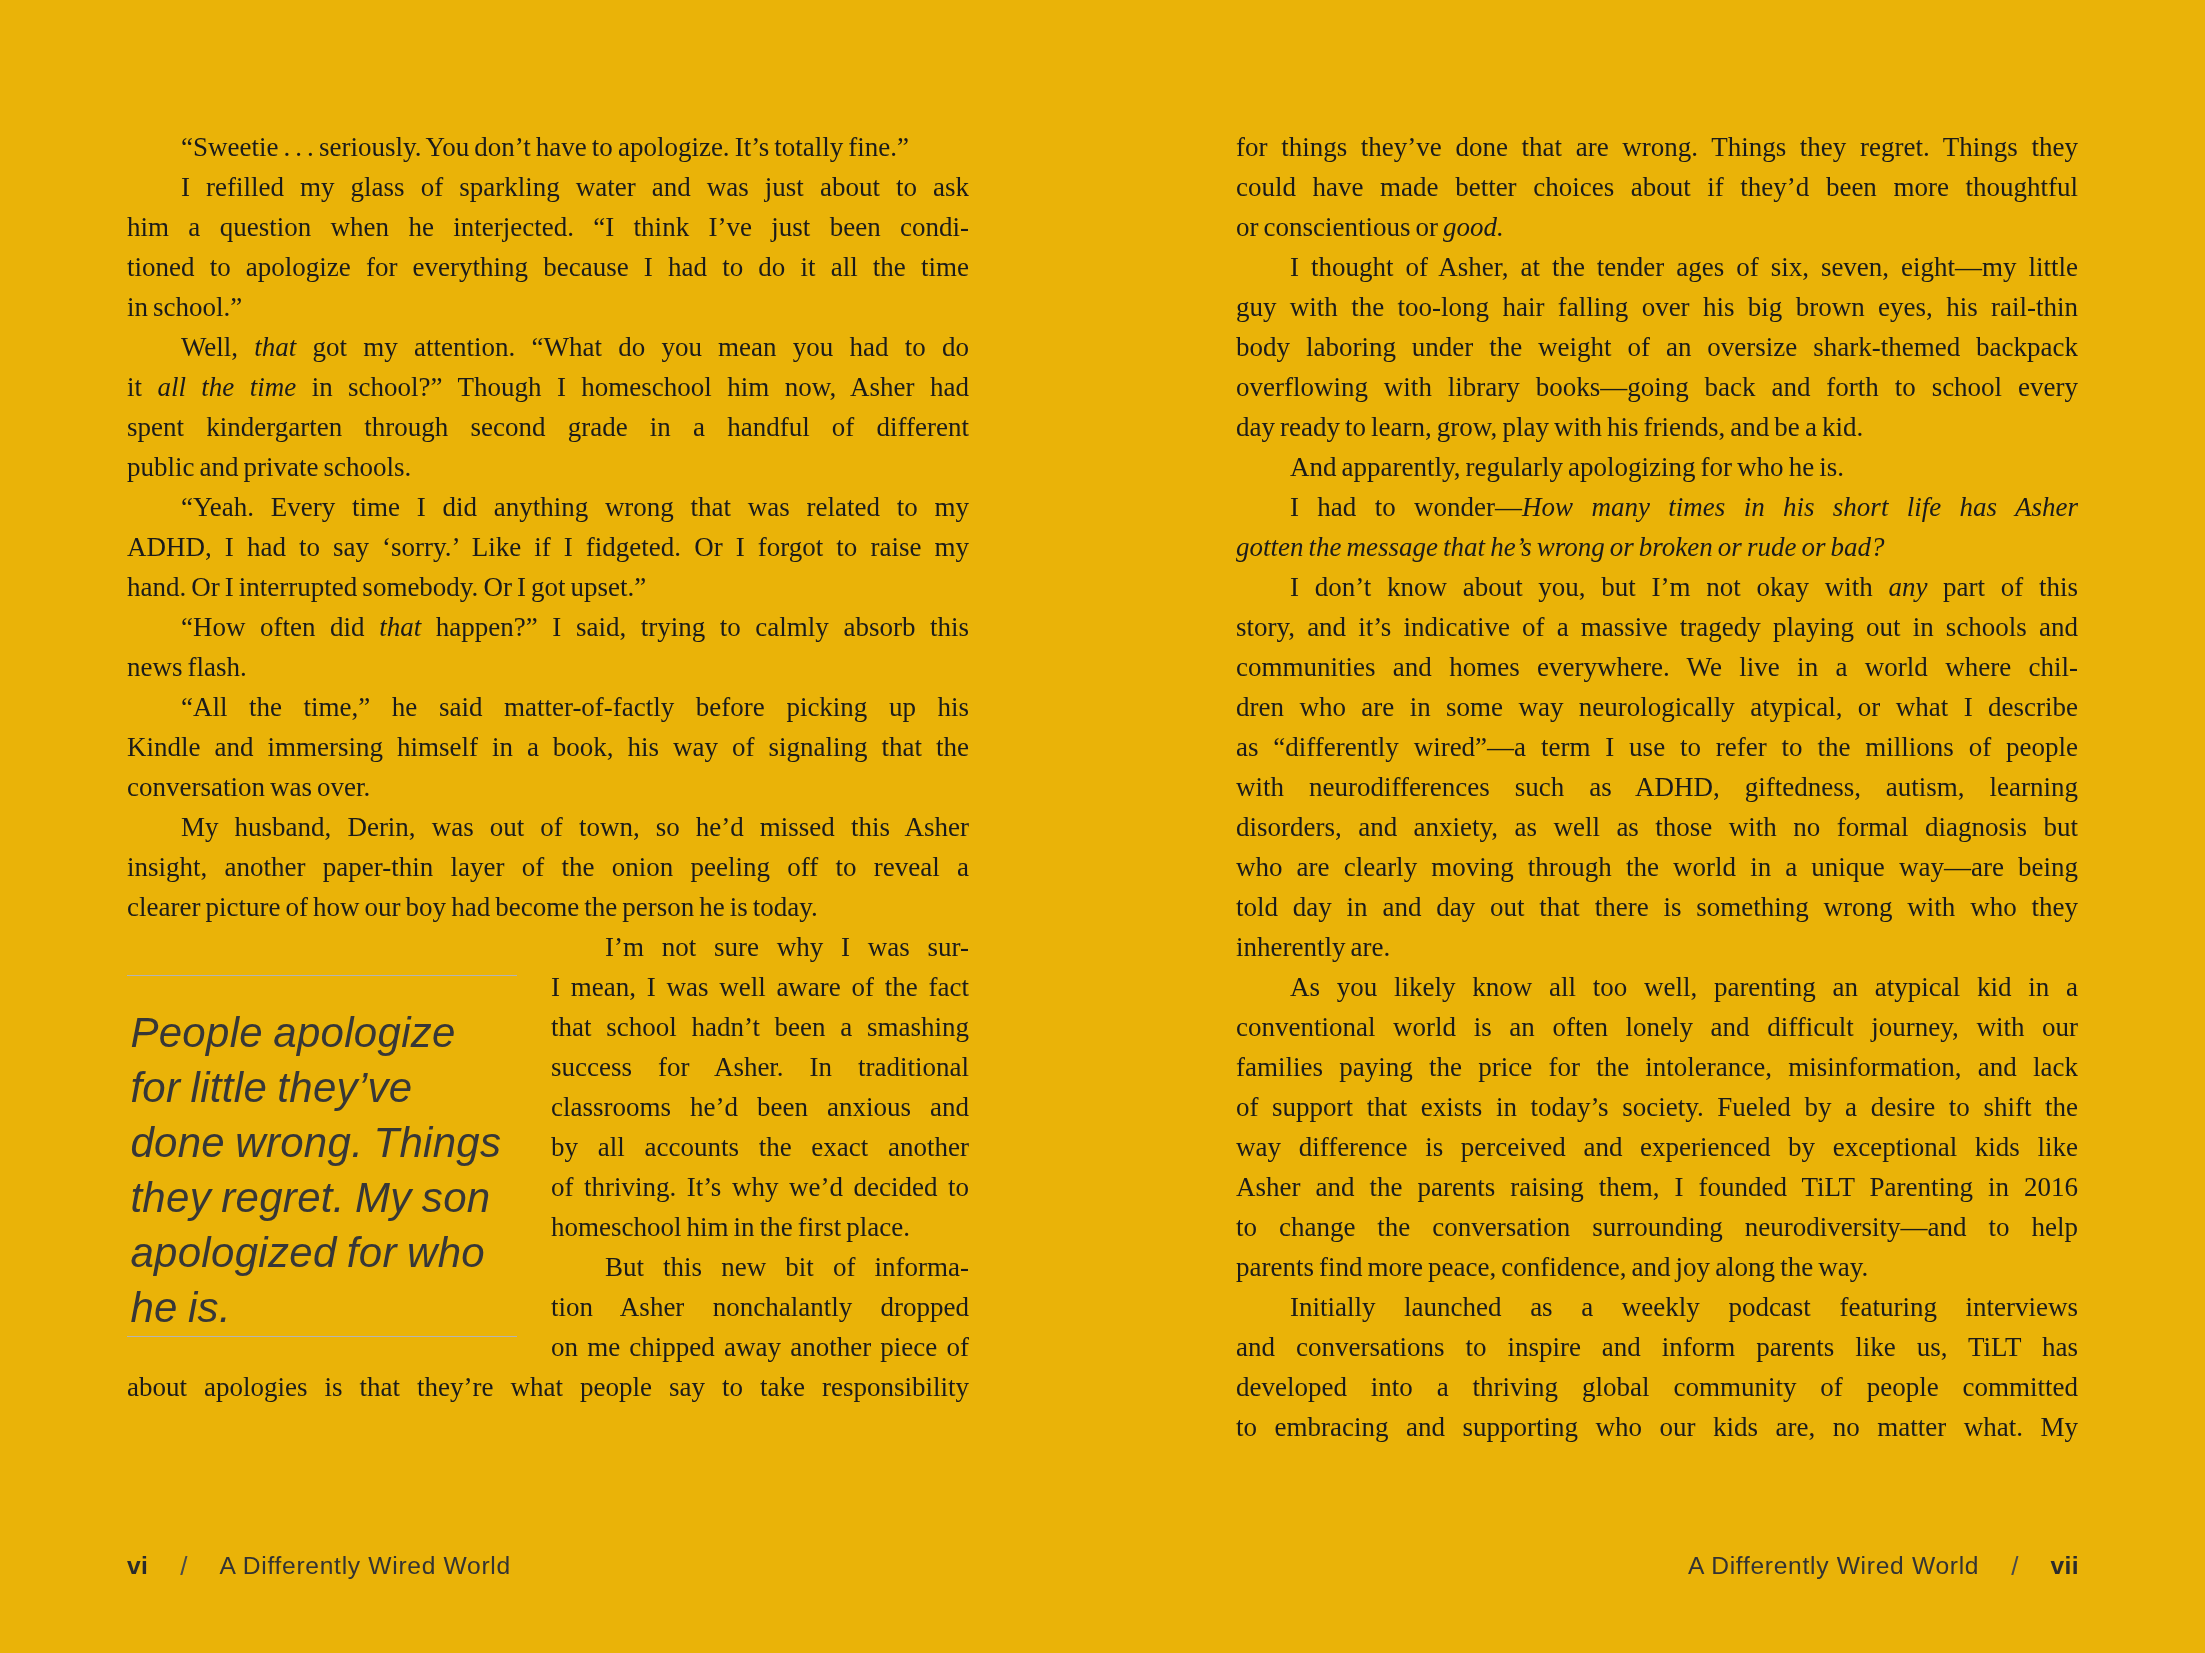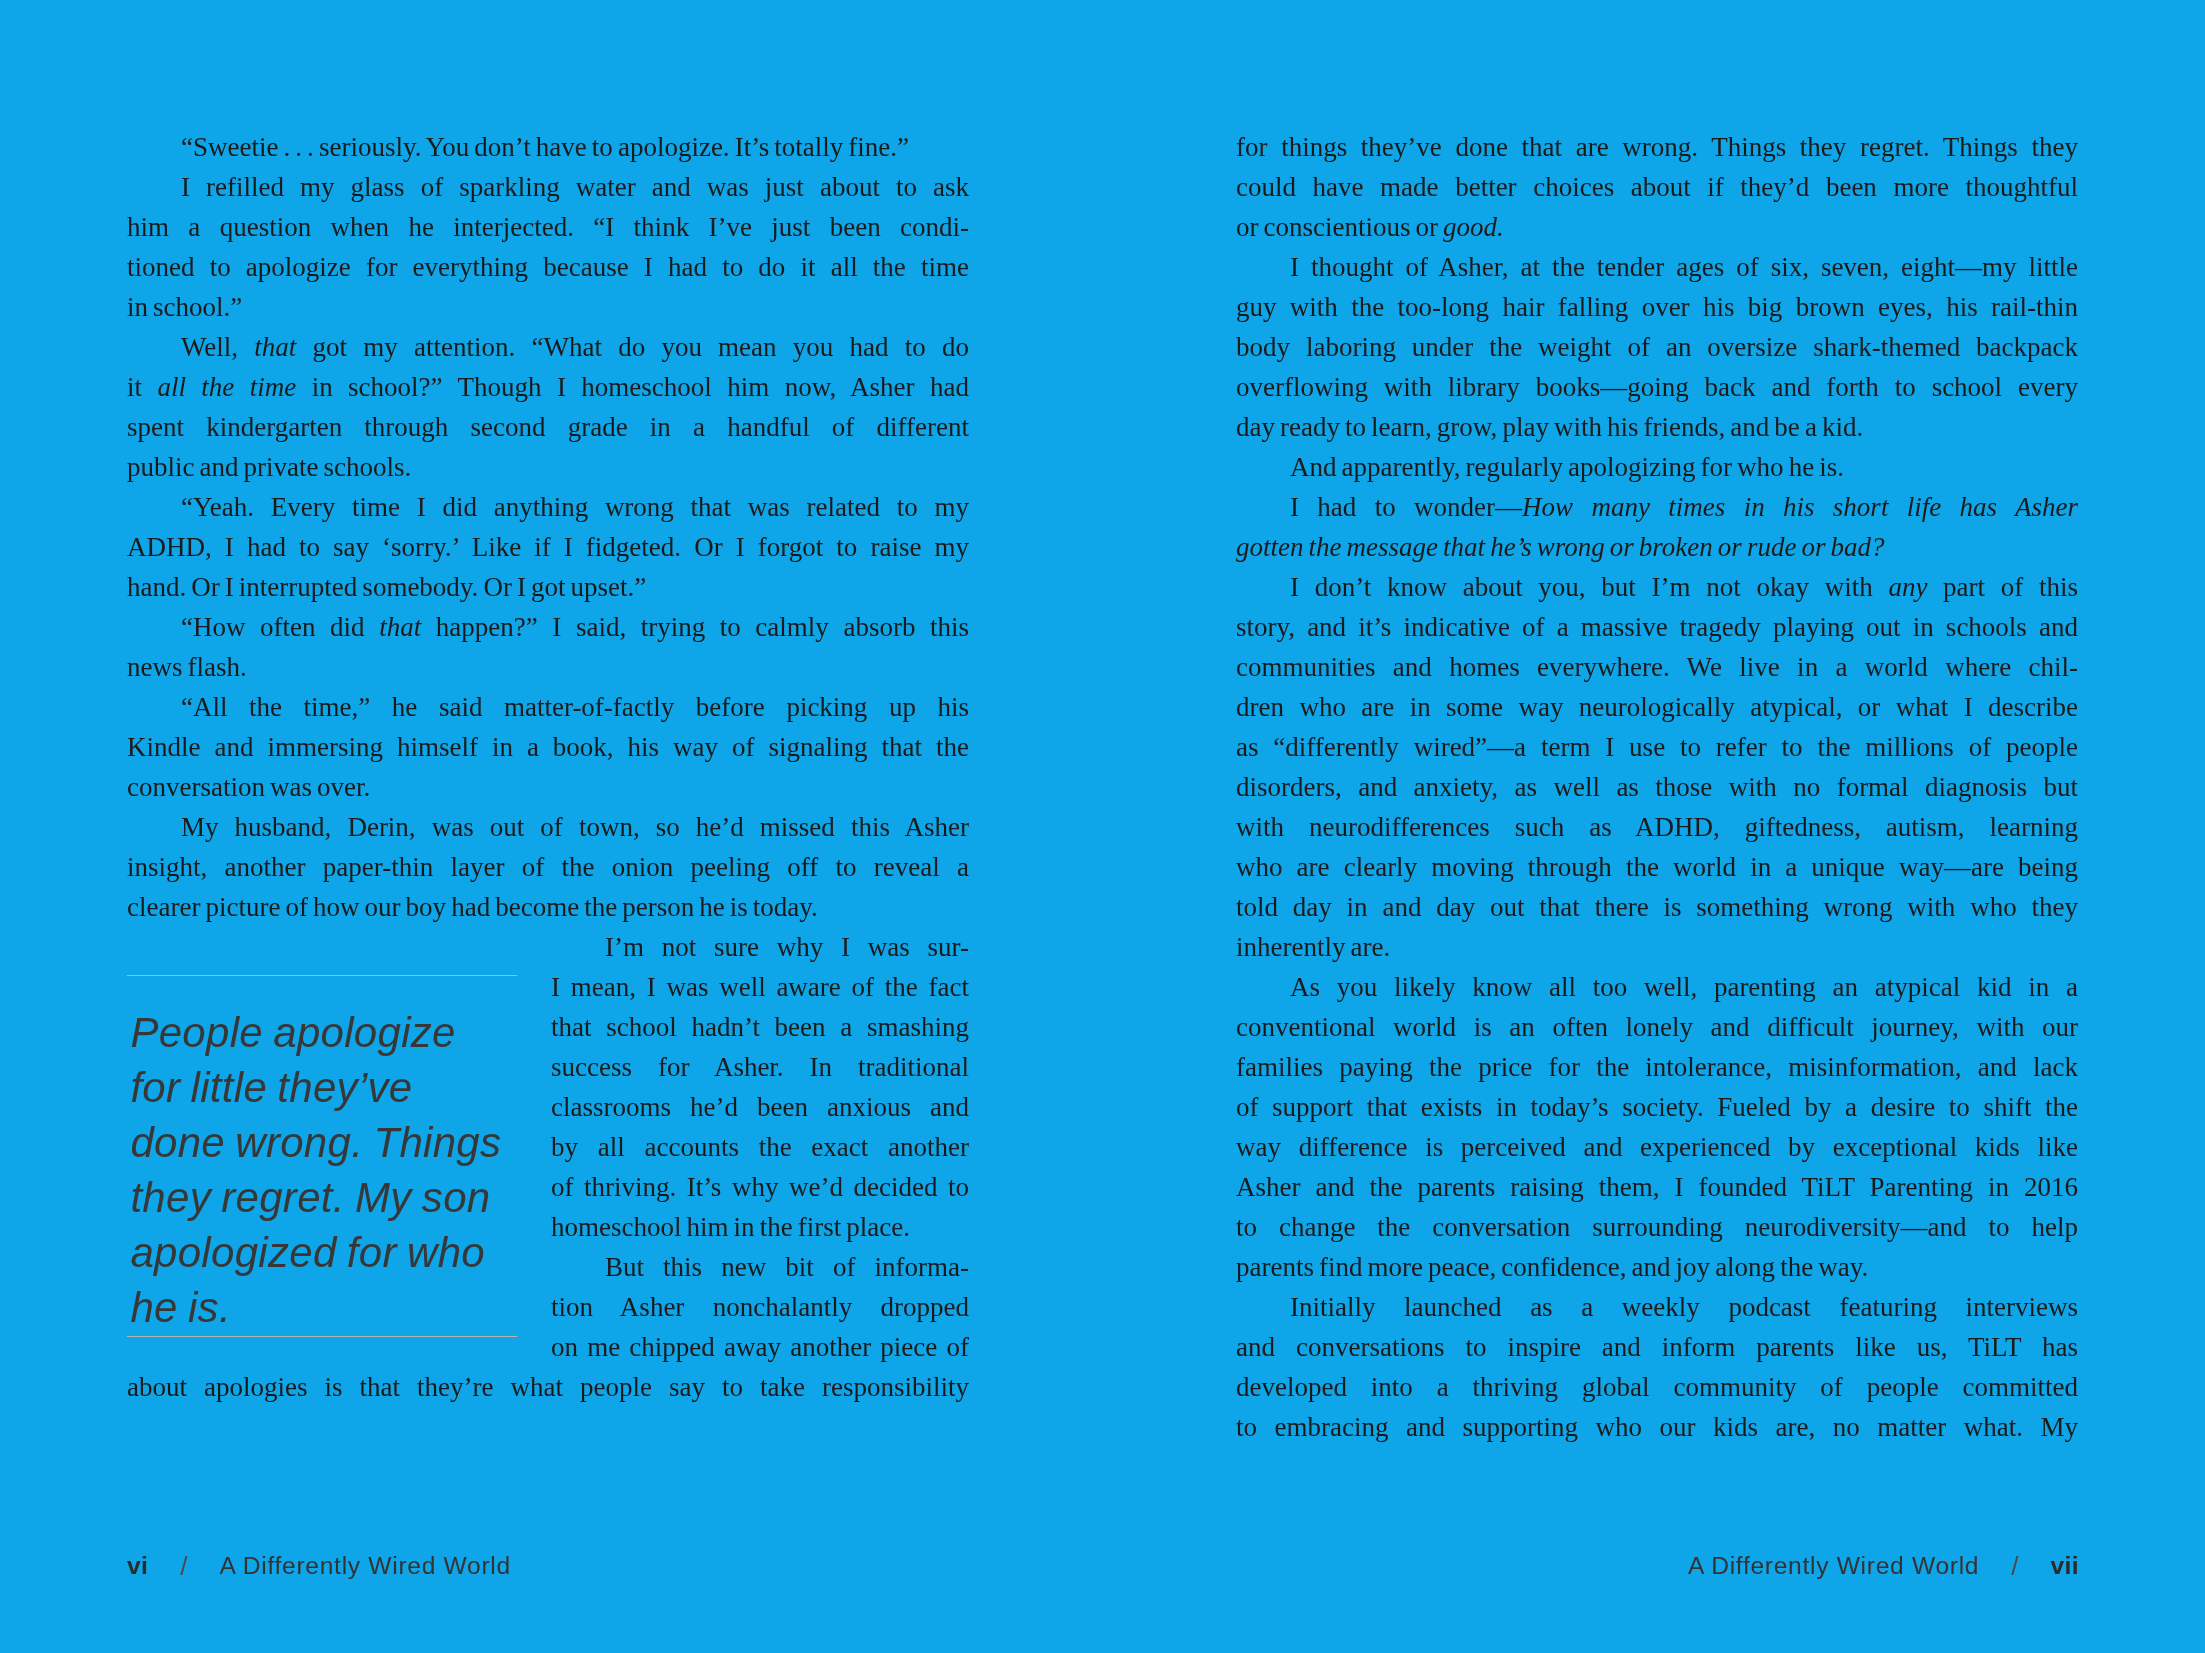--- a/index.html
+++ b/index.html
@@ -1,18 +1,18 @@
 <!DOCTYPE html>
 <html style="font-size:13.6px"><head>
 <meta charset="utf-8">
 <title>A Differently Wired World</title>
 <style>
   html,body { margin:0; padding:0; background:#ffffff; }
   .canvas {
-    position:relative; width:2205px; height:1654px; background:#0ea5e9;
+    position:relative; width:2205px; height:1654px; background:#eab308;
     font-family:"Liberation Serif","DejaVu Serif",serif; color:#1b1b1b;
     overflow:hidden;
   }
   .page { position:absolute; top:0; width:1103px; height:1654px; }
   .page-left  { left:0; }
   .page-right { left:1103px; }
 
   .textblock {
     position:absolute; top:127px; width:842px;
     font-size:27px; line-height:40px; word-spacing:-1.7px;
@@ -158,22 +158,22 @@
           <div class="para indent">
             <div class="line">I had to wonder—<em>How many times in his short life has Asher</em></div>
             <div class="line last"><em>gotten the message that he’s wrong or broken or rude or bad?</em></div>
           </div>
           <div class="para indent">
             <div class="line">I don’t know about you, but I’m not okay with <em>any</em> part of this</div>
             <div class="line">story, and it’s indicative of a massive tragedy playing out in schools and</div>
             <div class="line">communities and homes everywhere. We live in a world where chil-</div>
             <div class="line">dren who are in some way neurologically atypical, or what I describe</div>
             <div class="line">as “differently wired”—a term I use to refer to the millions of people</div>
+            <div class="line">with neurodifferences such as ADHD, giftedness, autism, learning</div>
             <div class="line">disorders, and anxiety, as well as those with no formal diagnosis but</div>
-            <div class="line">with neurodifferences such as ADHD, giftedness, autism, learning</div>
             <div class="line">who are clearly moving through the world in a unique way—are being</div>
             <div class="line">told day in and day out that there is something wrong with who they</div>
             <div class="line last">inherently are.</div>
           </div>
           <div class="para indent">
             <div class="line">As you likely know all too well, parenting an atypical kid in a</div>
             <div class="line">conventional world is an often lonely and difficult journey, with our</div>
             <div class="line">families paying the price for the intolerance, misinformation, and lack</div>
             <div class="line">of support that exists in today’s society. Fueled by a desire to shift the</div>
             <div class="line">way difference is perceived and experienced by exceptional kids like</div>

